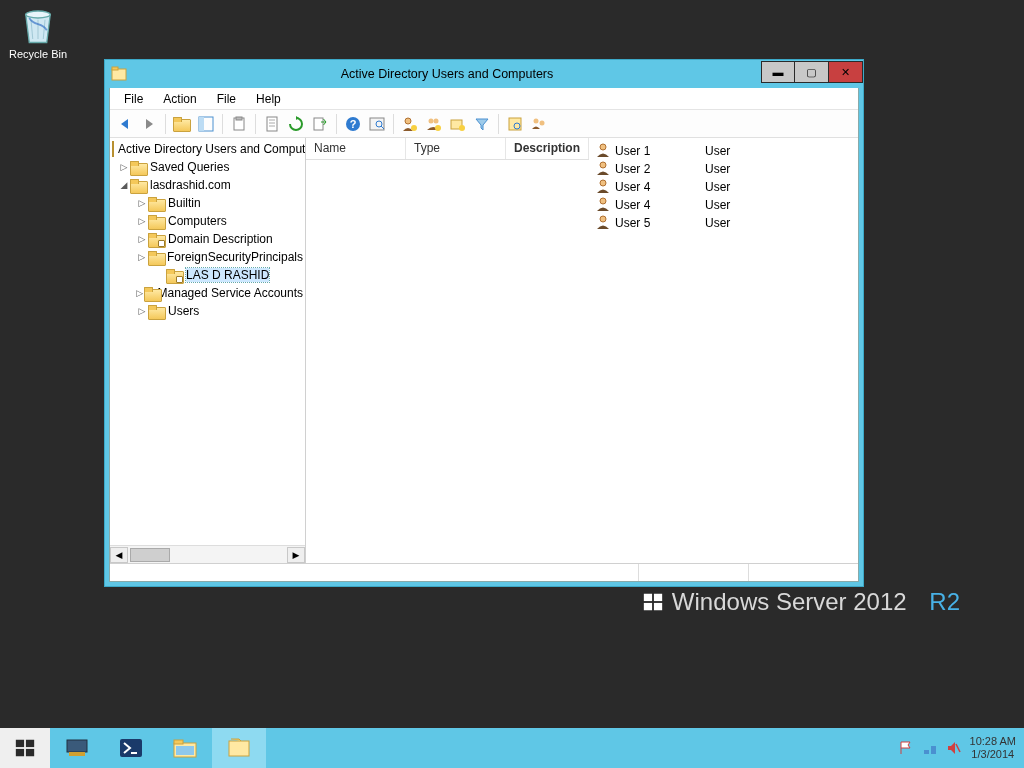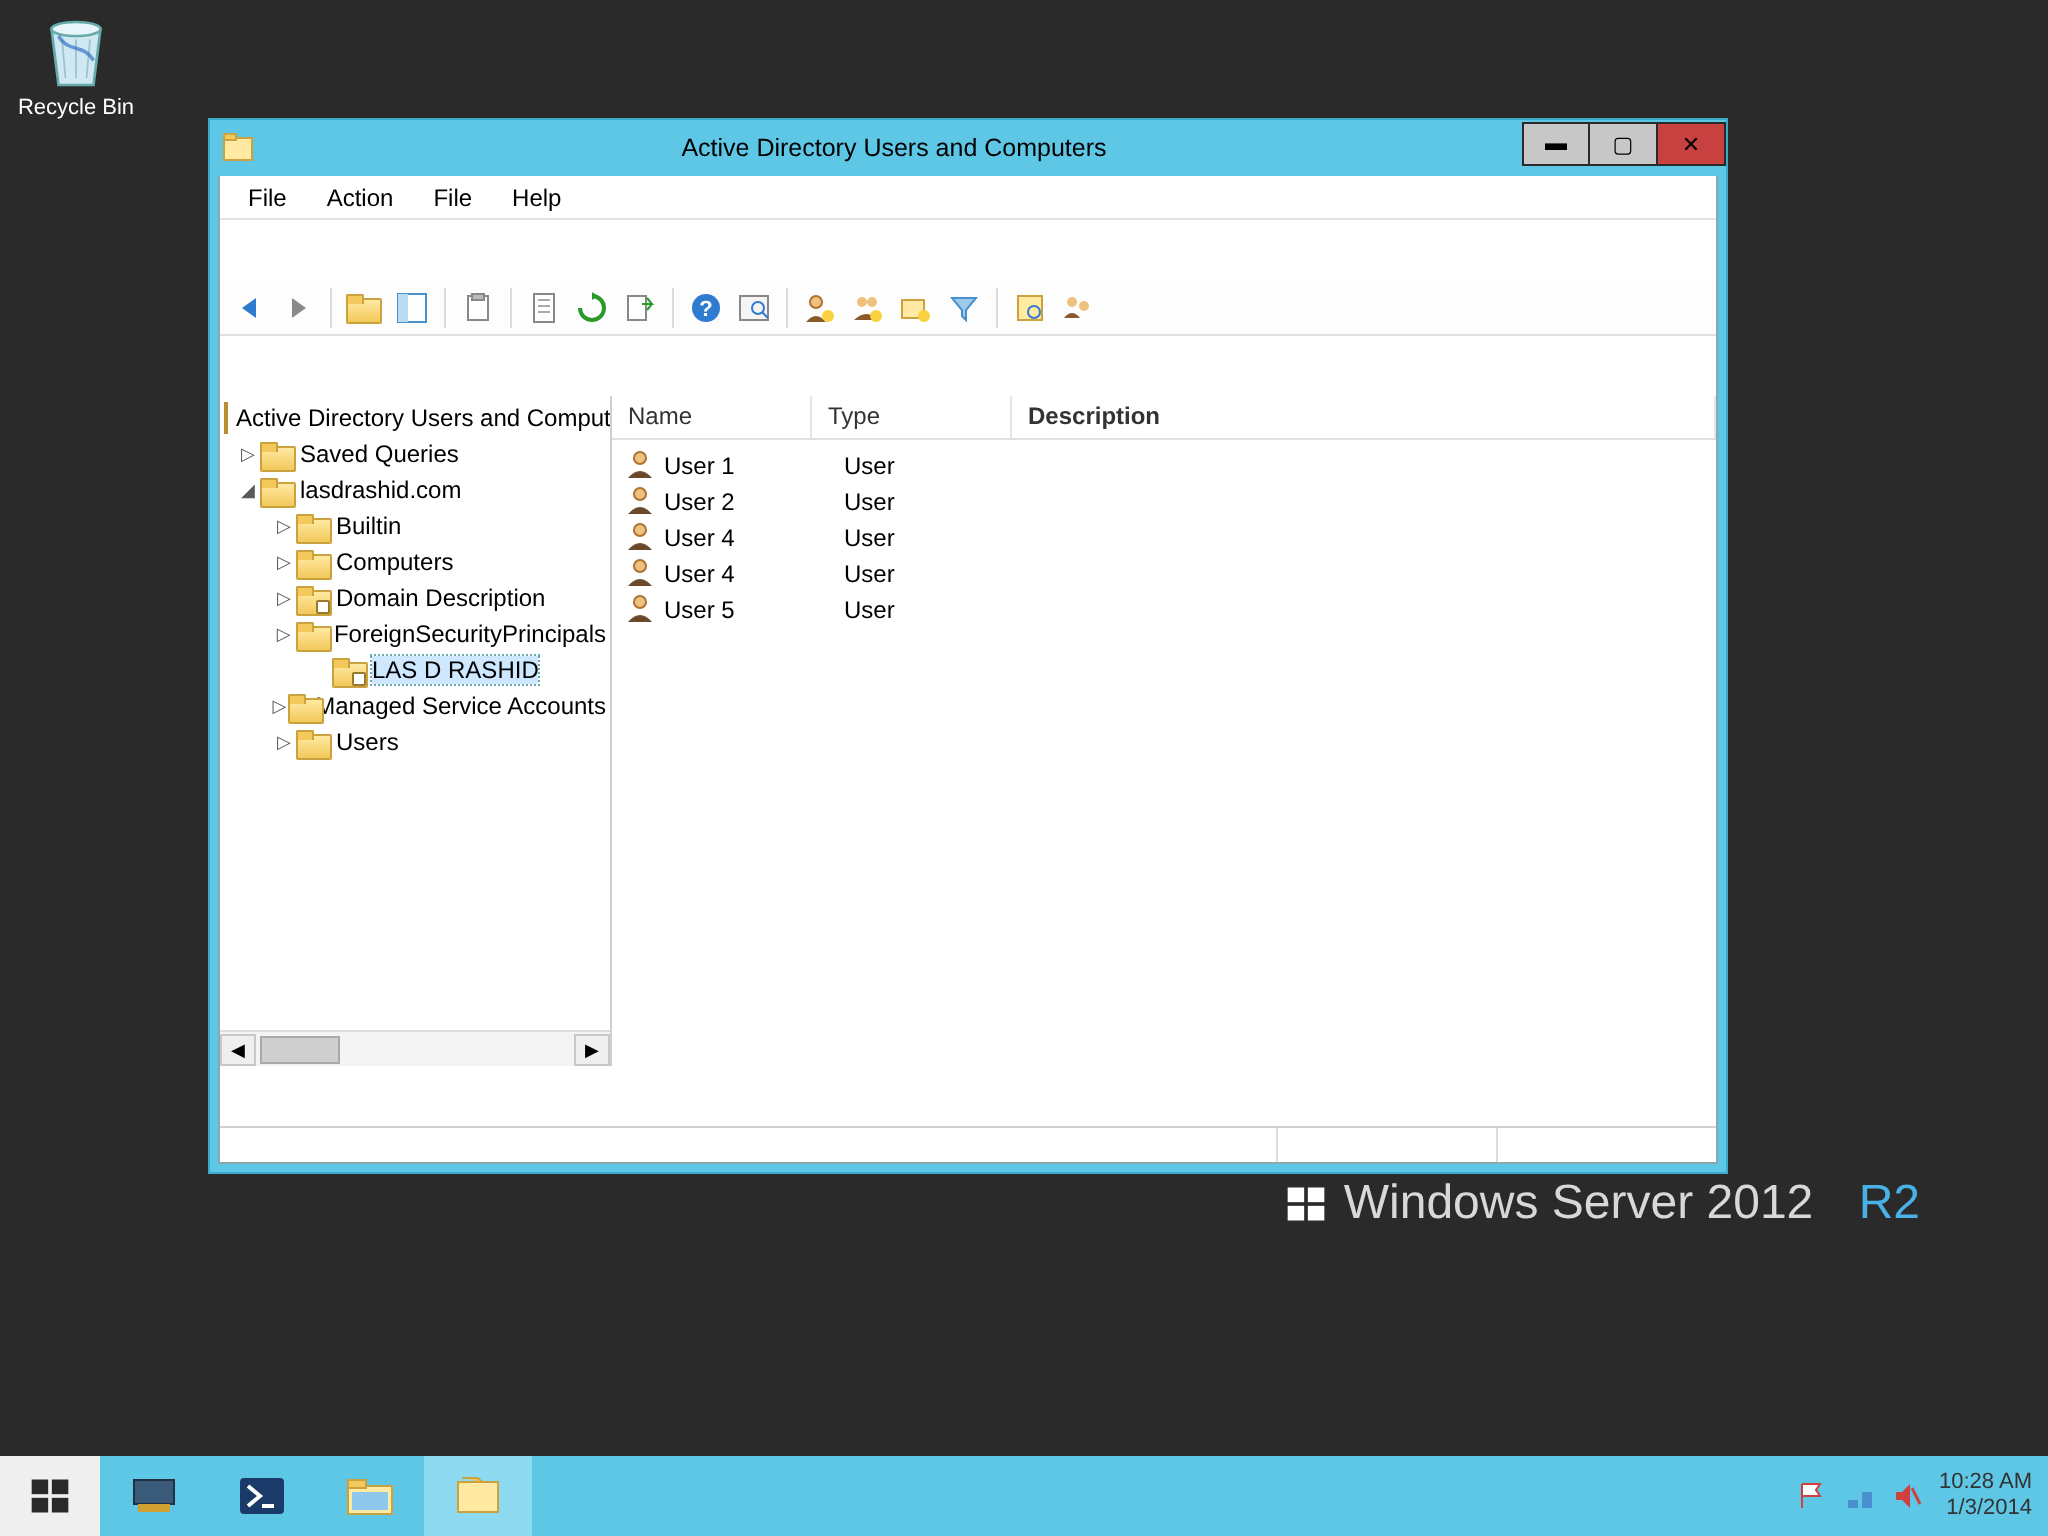--- a/index.html
+++ b/index.html
@@ -47,21 +47,21 @@
 .winbtns { display:flex; height:22px; margin-top:-4px;}
 .winbtn {
   width:34px; height:22px; border:1px solid #2a2a2a; border-left:none;
   background:#c8c8c8; display:flex; align-items:center; justify-content:center;
   font-family: "Segoe UI Symbol"; font-size:11px; cursor:pointer;
 }
 .winbtn:first-child{border-left:1px solid #2a2a2a;}
 .winbtn.close{background:#c84040; color:#000;}
 .window-inner {
   margin: 0 4px 4px 4px; flex:1; background:#fff;
-  display:flex; flex-direction:column; border:1px solid #8aa; border-top:none;gap:30px;
+  display:flex; flex-direction:column; border:1px solid #8aa; border-top:none;
 }
 .menubar {
   height:22px; background:#fff; border-bottom:1px solid #e4e4e4;
   display:flex; align-items:center; padding:0 4px; gap:0;
 }
 .menubar span {
   padding: 2px 10px; cursor:pointer; color:#000;
 }
 .toolbar {
   height:28px; background:#fdfdfd; border-bottom:1px solid #e0e0e0;
@@ -103,21 +103,21 @@
   width:18px; height:16px; border:1px solid #c8c8c8; background:#efefef;
   display:flex; align-items:center; justify-content:center; font-size:9px;
   cursor:pointer;
 }
 .hscroller .track { flex:1; height:16px; position:relative; }
 .hscroller .thumb {
   position:absolute; left:2px; top:1px; height:14px; width:40px;
   background:#cfcfcf; border:1px solid #aaa;
 }
 .listpane {
-  flex:1; display:flex; flex-direction:column;
+  flex:1; display:flex; flex-direction:row;
 }
 .listheader {
   height:22px; display:flex; background:#fff; border-bottom:1px solid #e0e0e0;
 }
 .listheader .col {
   padding:3px 8px; border-right:1px solid #e6e6e6; color:#333;
 }
 .col.name{width:100px;} .col.type{width:100px;} .col.desc{flex:1;font-weight:bold;}
 .listbody { flex:1; padding-top:2px; }
 .row {
@@ -140,21 +140,21 @@
 .taskbtn {
   width:54px; display:flex; align-items:center; justify-content:center;
   cursor:pointer; border-right:0px;
 }
 .taskbtn.start{ background:#efefef; width:50px;}
 .taskbtn.active{ background:#8edaf1;}
 .tray {
   margin-left:auto; display:flex; align-items:center;
   padding:0 8px; gap:8px; color:#333; font-size:11px;
 }
-.tray .clock{ text-align:right; line-height:13px;}
+.tray .clock{ text-align:center; line-height:13px;}
 .tray .ticon{ width:16px;height:16px; cursor:pointer;}
 
 .folder {
   width:16px;height:13px;display:inline-block;vertical-align:middle;
   position:relative; margin-right:2px;
 }
 .folder::before{
   content:"";position:absolute;left:0;top:2px;width:16px;height:11px;
   background:linear-gradient(#ffe9a3,#f4c85a);border:1px solid #caa23e;border-radius:1px;
 }

